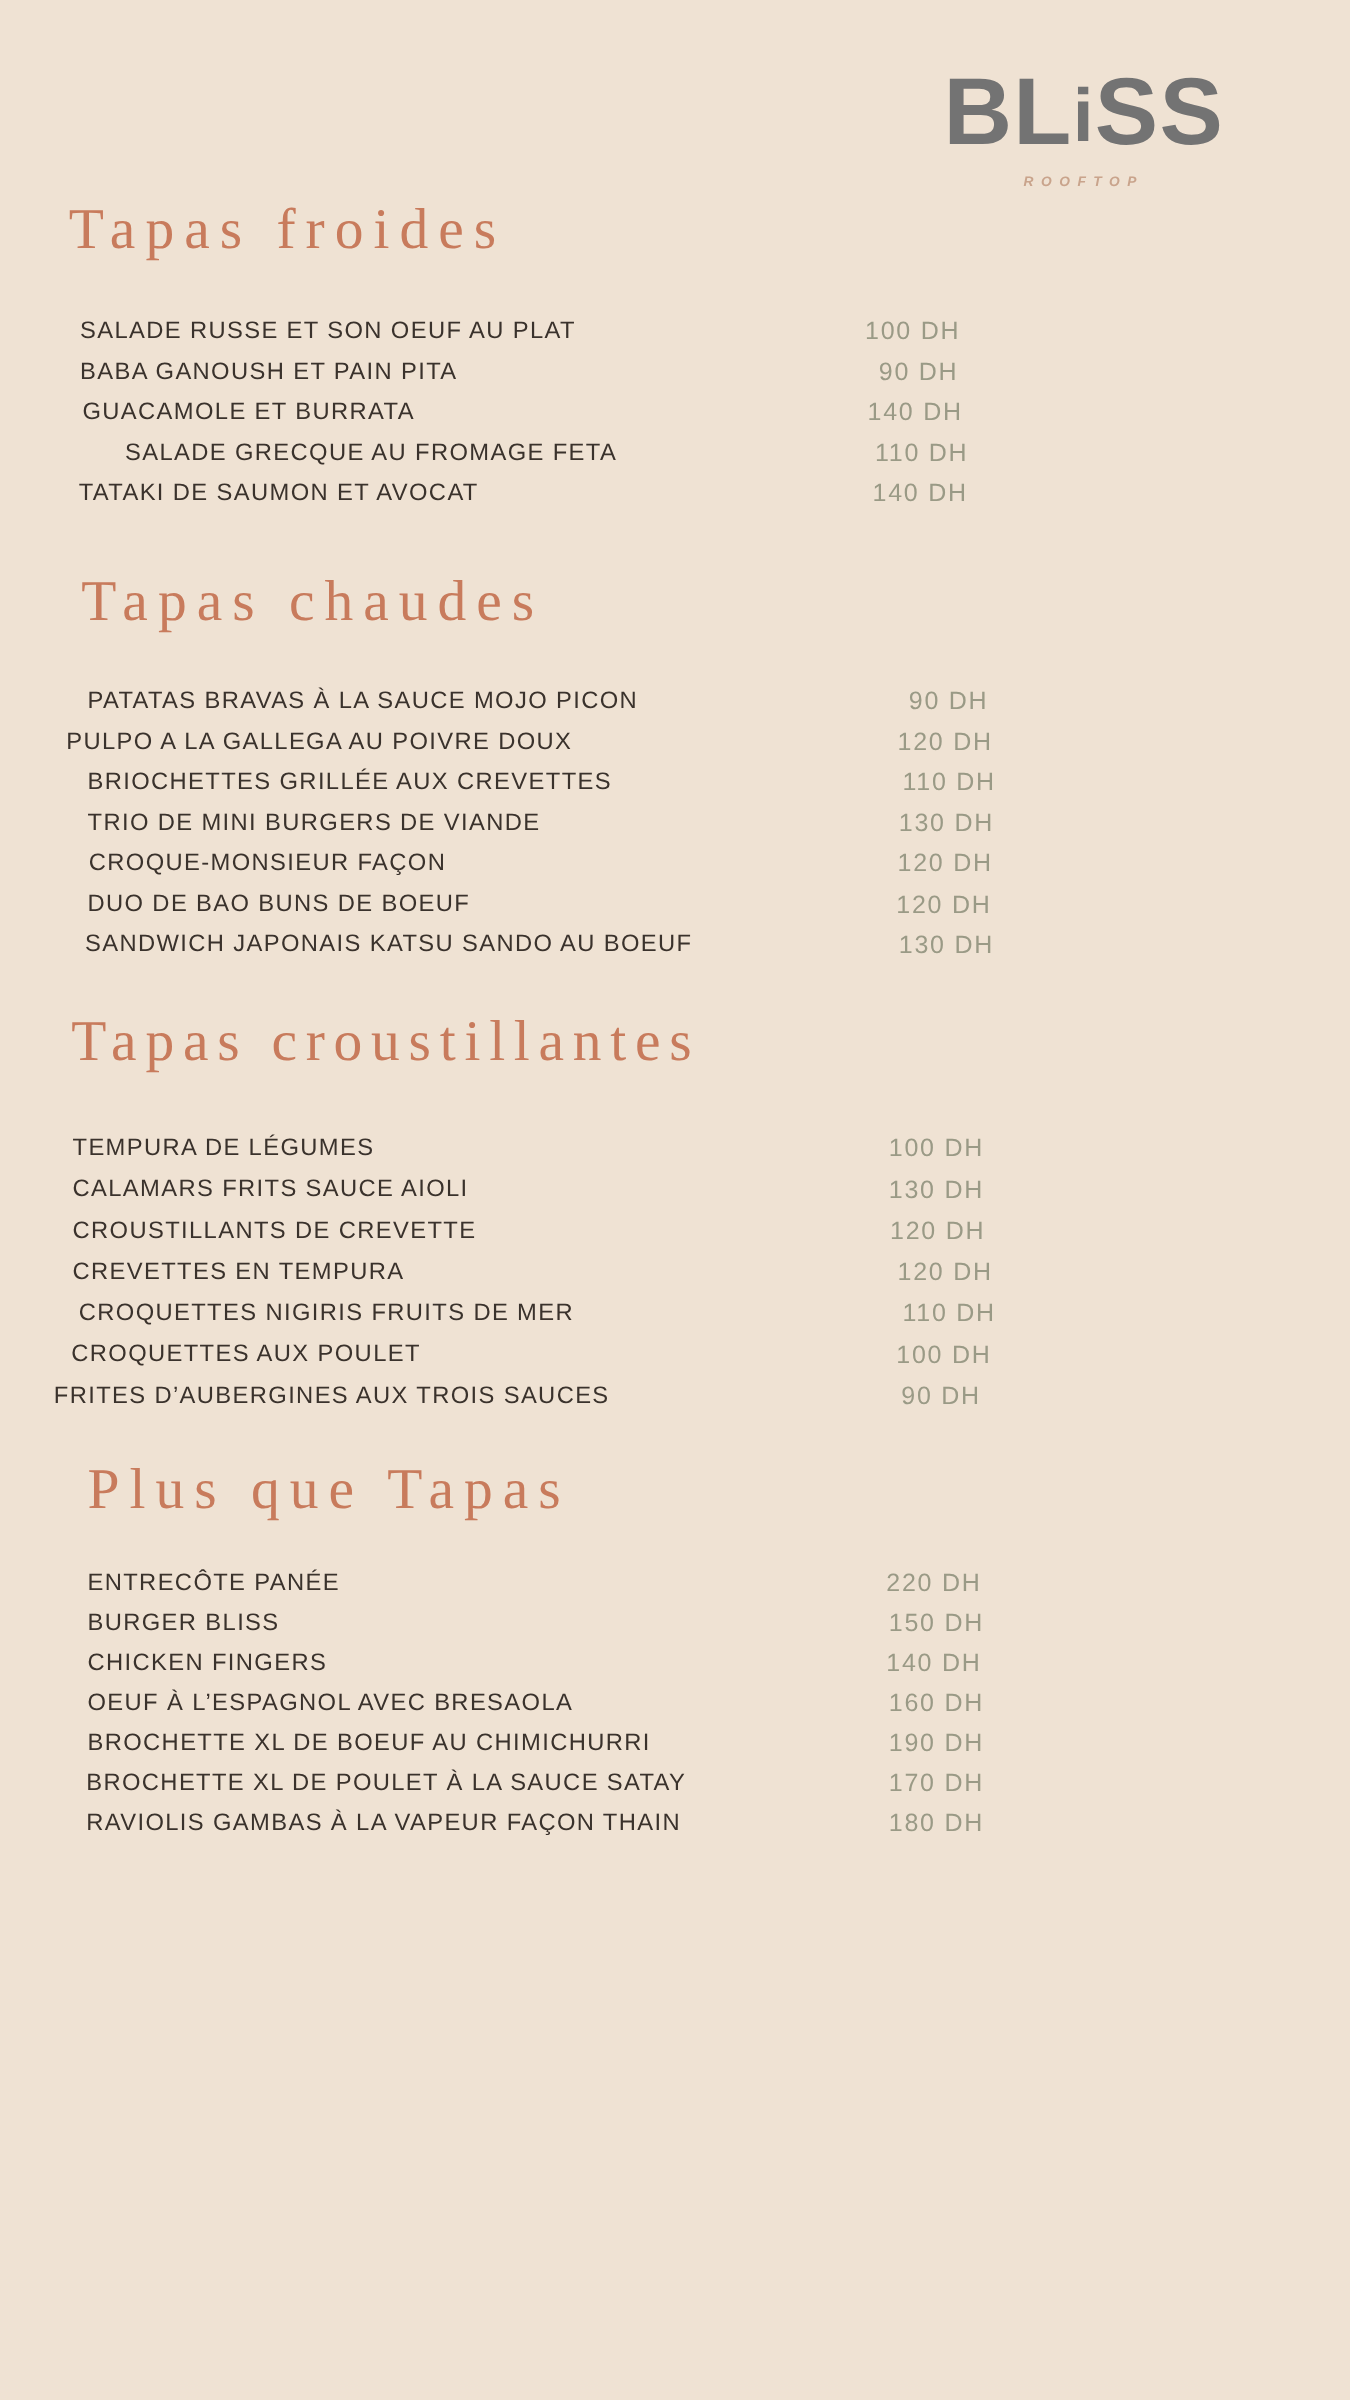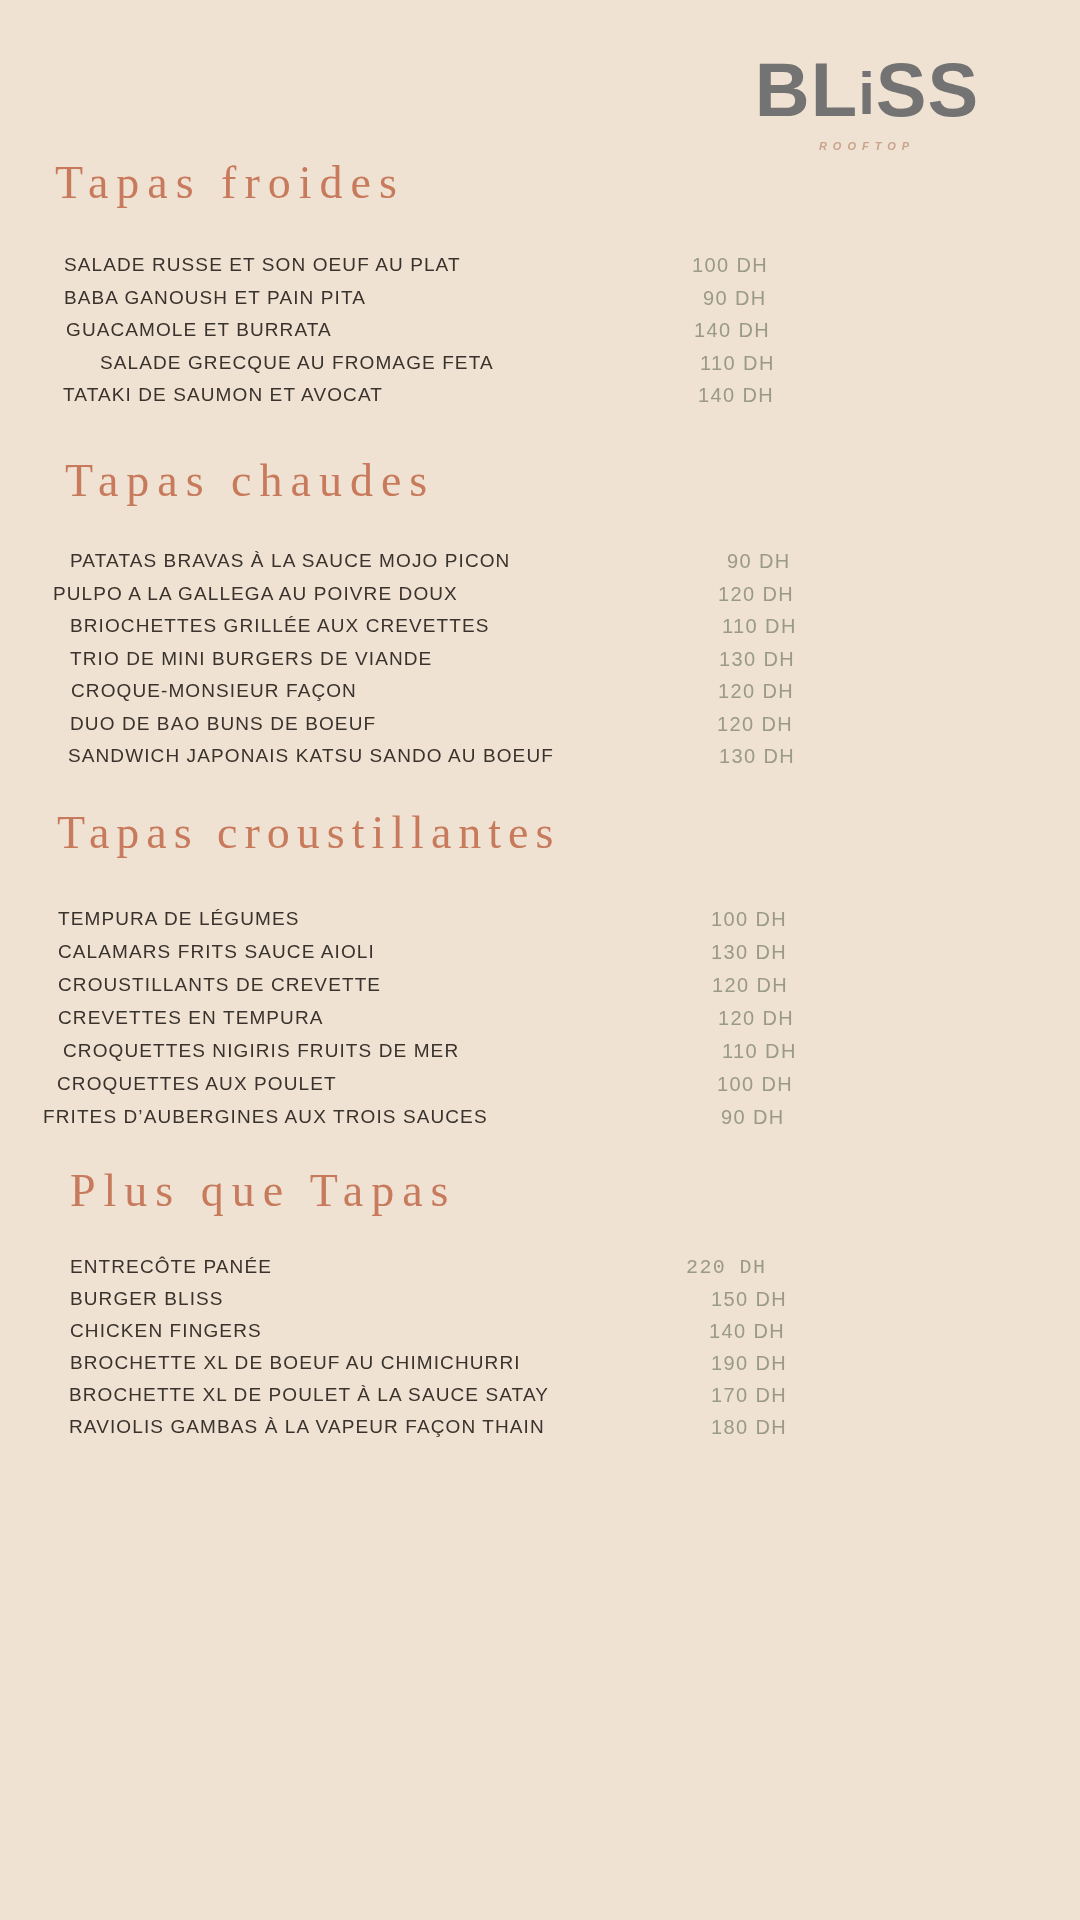--- a/index.html
+++ b/index.html
@@ -209,31 +209,35 @@
         <span class="item-price" style="left: 721px;">90  DH</span>
       </div>
     </div>
 </div>
 
 <div id="sec-3" class="section">
   <div class="section-title">Plus que Tapas</div>
   <div class="items">
       <div class="row">
         <span class="item-name" style="left: 70px;">ENTRECÔTE PANÉE</span>
-        <span class="item-price" style="left: 686px; font-family: Liberation Mono, monospace;">220 DH</span>
+        <span class="item-price" style="left: 709px;">220 DH</span>
       </div>
       <div class="row">
         <span class="item-name" style="left: 70px;">BURGER BLISS</span>
         <span class="item-price" style="left: 711px;">150 DH</span>
       </div>
       <div class="row">
         <span class="item-name" style="left: 70px;">CHICKEN FINGERS</span>
         <span class="item-price" style="left: 709px;">140  DH</span>
       </div>
       <div class="row">
+        <span class="item-name" style="left: 70px;">OEUF À L’ESPAGNOL AVEC BRESAOLA</span>
+        <span class="item-price" style="left: 711px;">160 DH</span>
+      </div>
+      <div class="row">
         <span class="item-name" style="left: 70px;">BROCHETTE XL DE BOEUF AU CHIMICHURRI</span>
         <span class="item-price" style="left: 711px;">190 DH</span>
       </div>
       <div class="row">
         <span class="item-name" style="left: 69px;">BROCHETTE XL DE POULET À LA SAUCE SATAY</span>
         <span class="item-price" style="left: 711px;">170 DH</span>
       </div>
       <div class="row">
         <span class="item-name" style="left: 69px;">RAVIOLIS GAMBAS À LA VAPEUR FAÇON THAIN</span>
         <span class="item-price" style="left: 711px;">180 DH</span>

